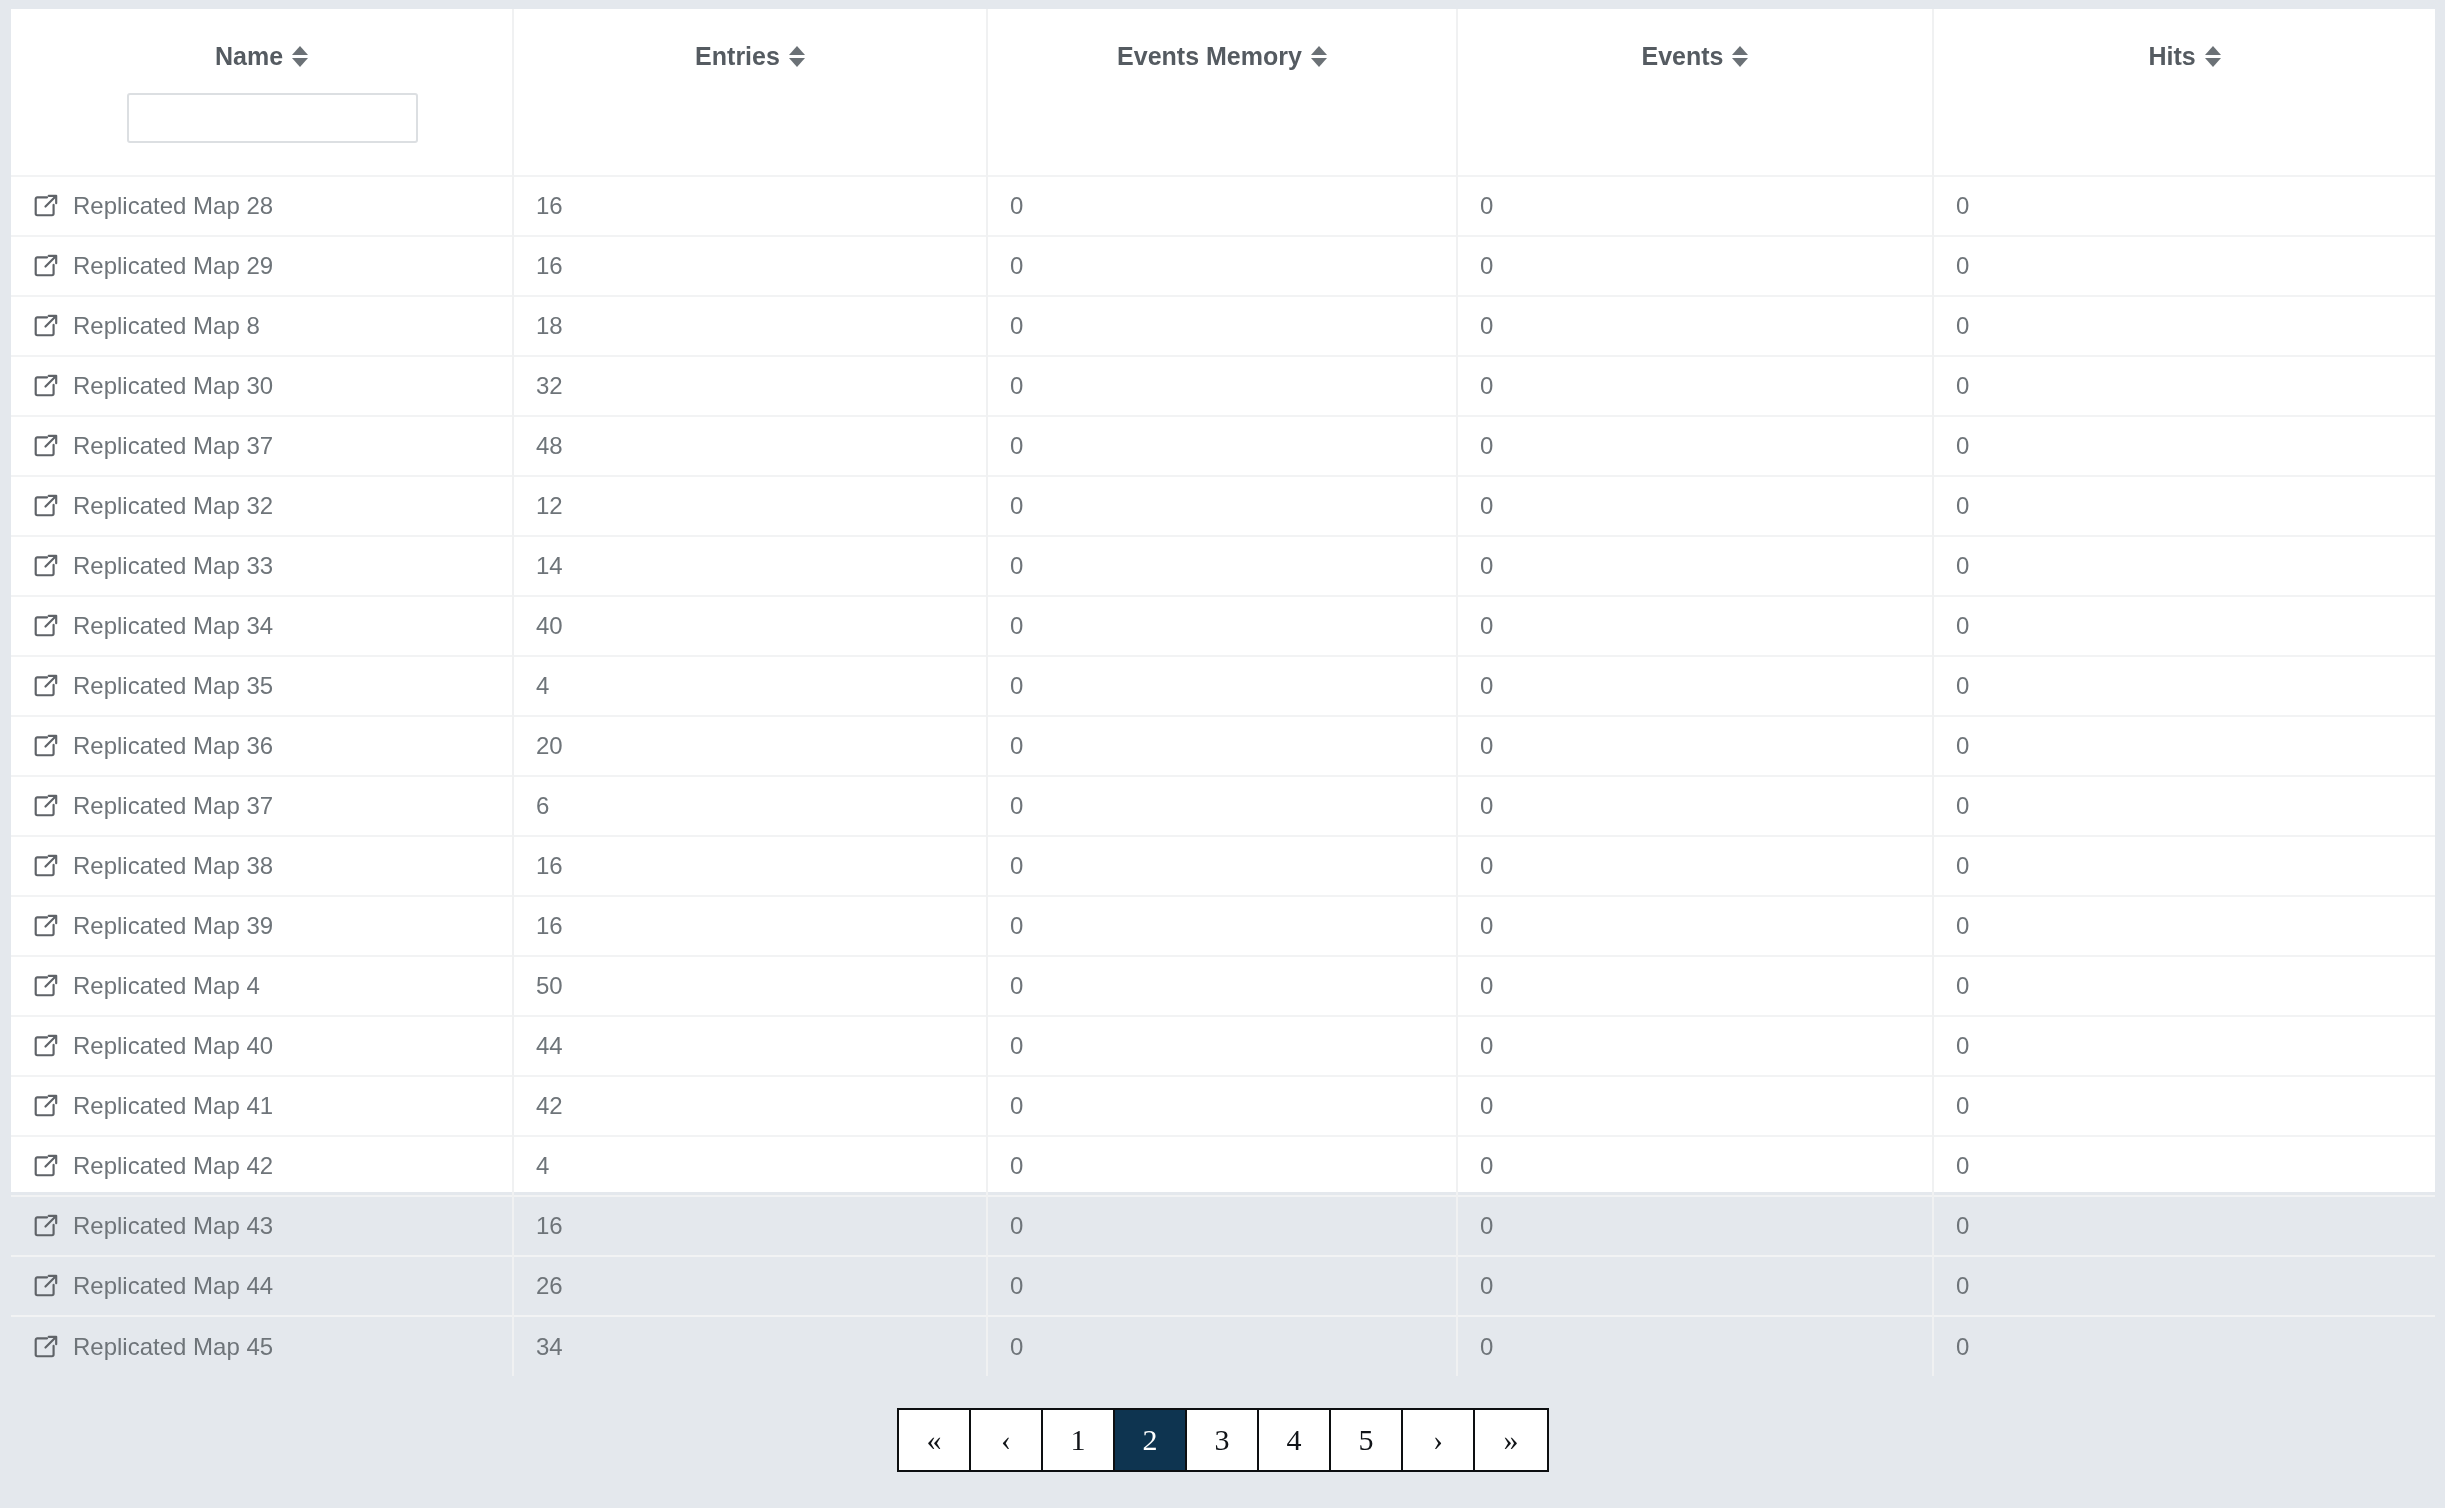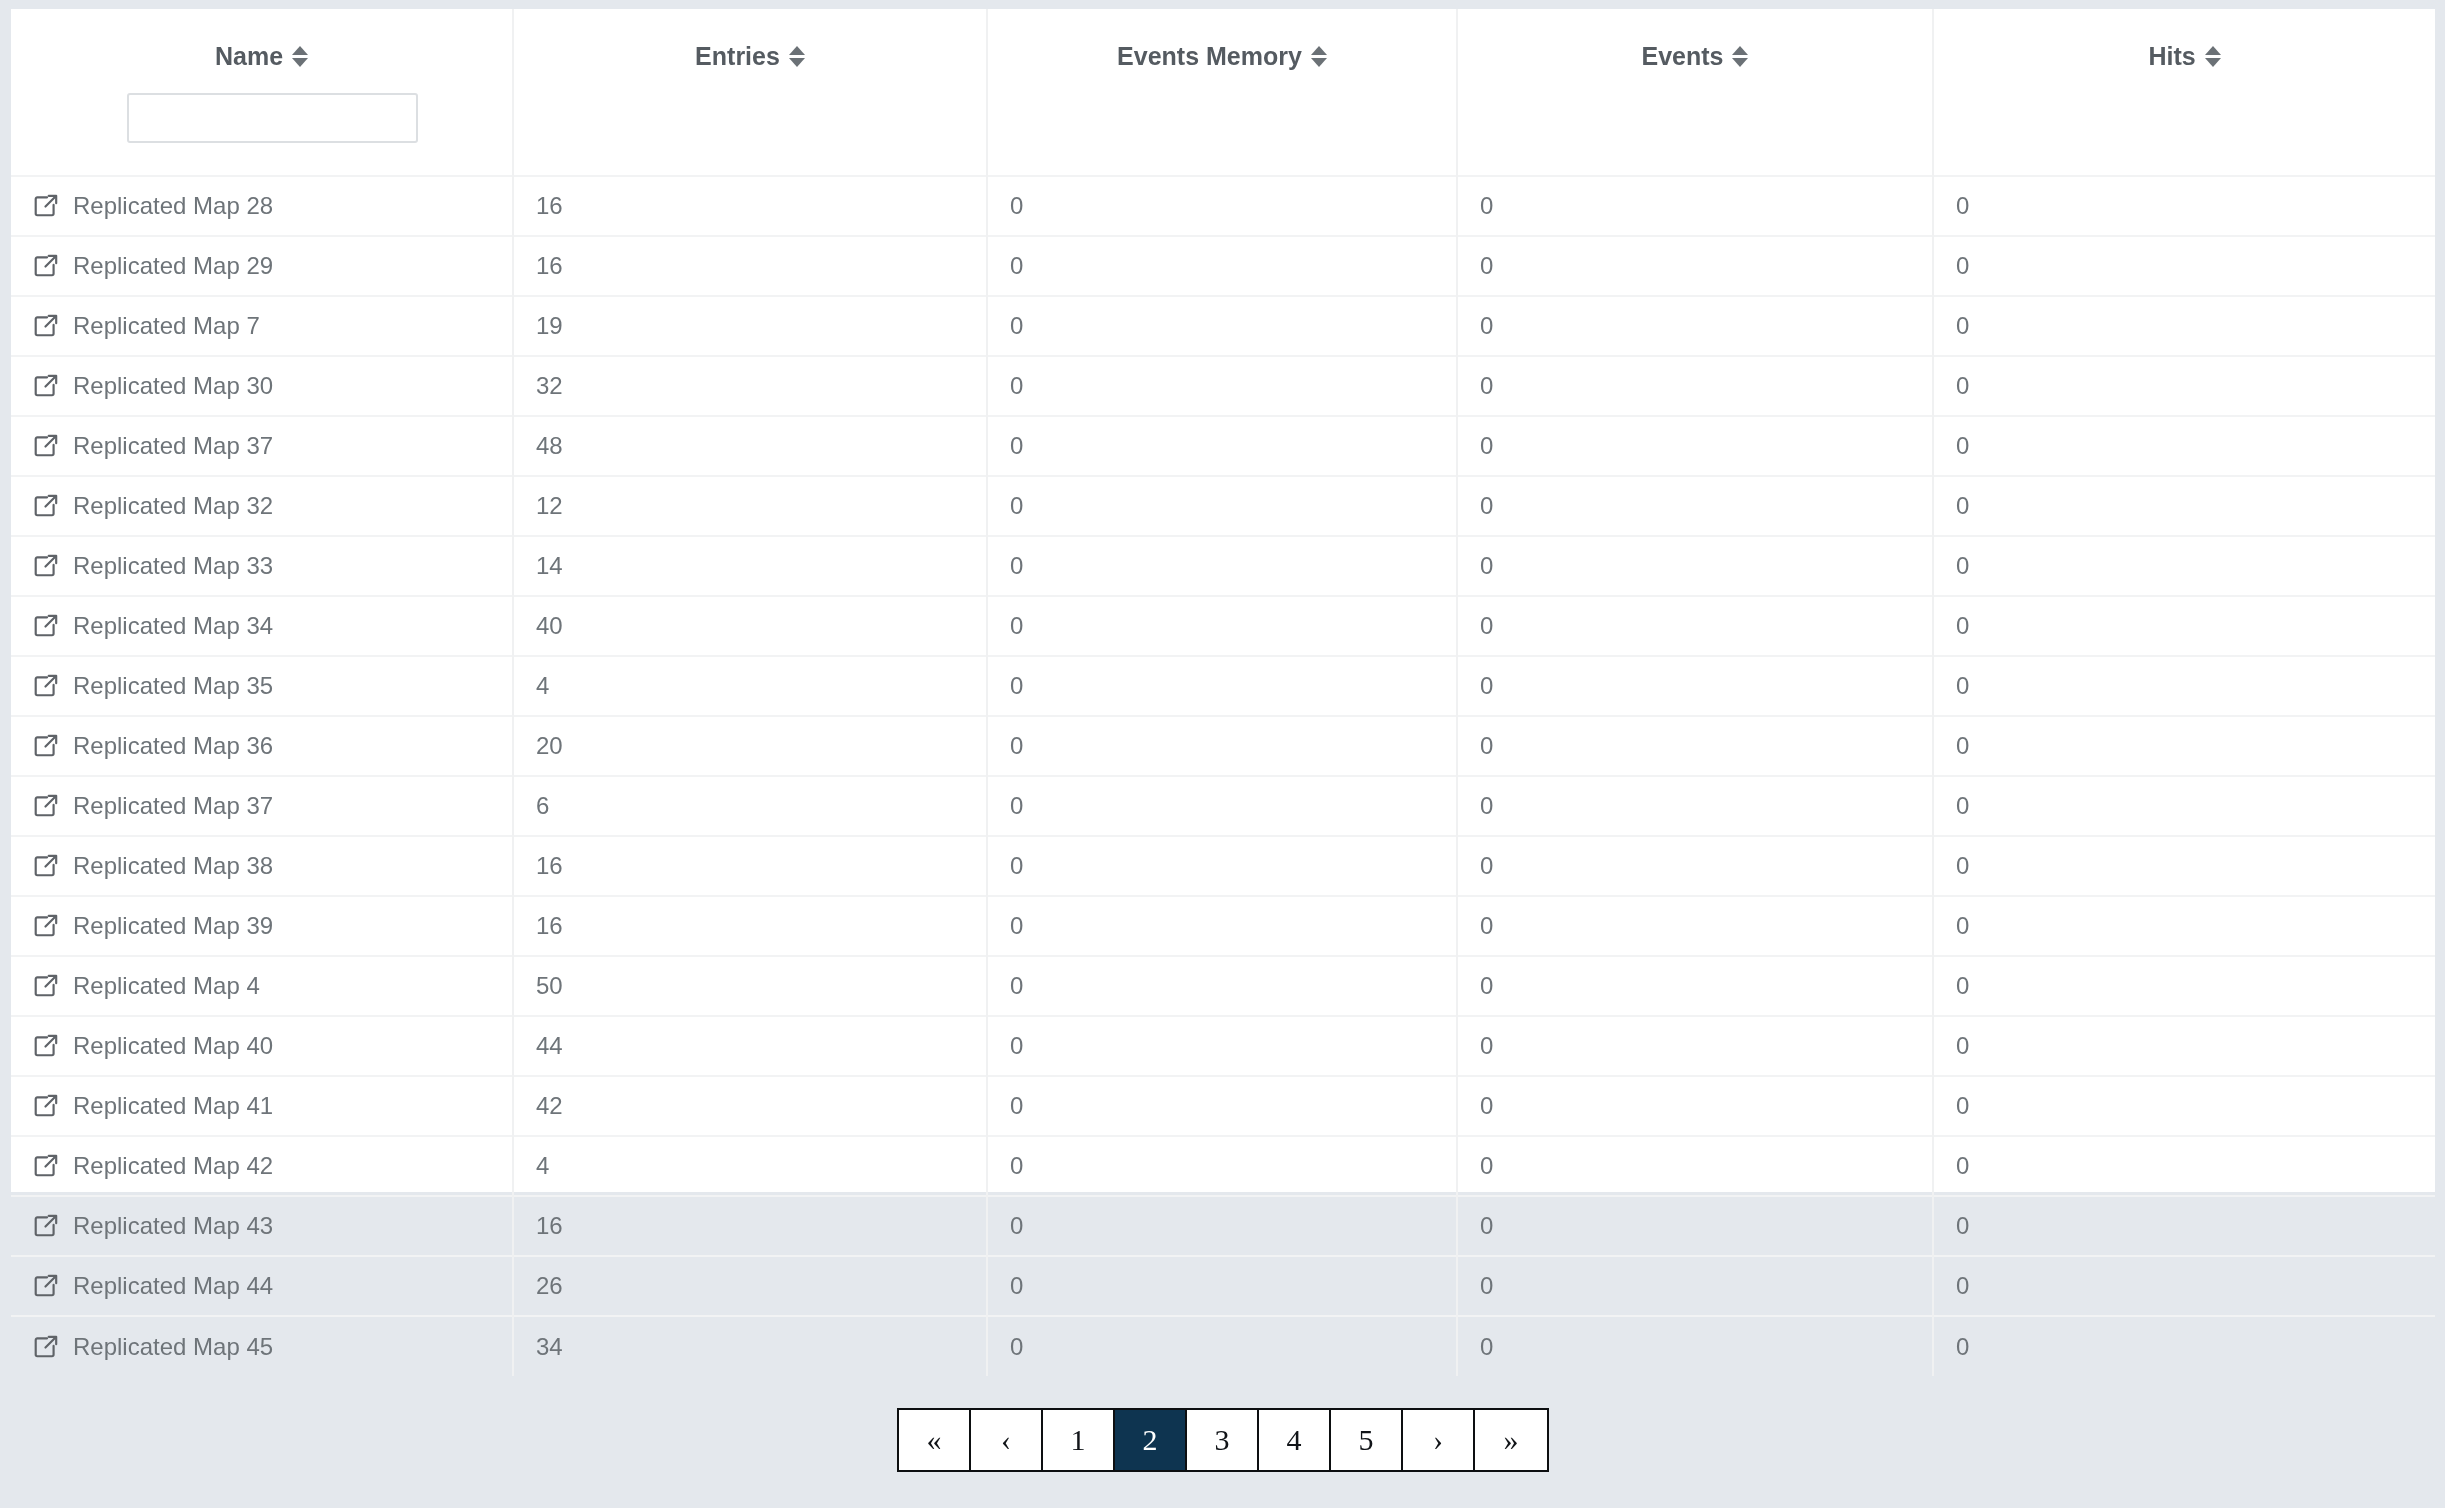--- a/index.html
+++ b/index.html
@@ -225,24 +225,24 @@
           <tr>
             <td class="namecell">
               <span class="inner">
                 <span>
                   <svg class="ext-ic" width="26" height="26" viewBox="0 0 24 24" fill="none" stroke="#5f6368" stroke-width="2" stroke-linecap="round" stroke-linejoin="round">
                     <path d="M13 4 H4 a1.5 1.5 0 0 0 -1.5 1.5 V19 a1.5 1.5 0 0 0 1.5 1.5 H17.5 A1.5 1.5 0 0 0 19 19 v-8"></path>
                     <path d="M11.5 12.5 L21 3"></path>
                     <path d="M14.5 2.6 H21.4 V9.4"></path>
                   </svg>
                 </span>
-                <span class="mapname">Replicated Map 7</span>
-              </span>
-            </td>
-            <td>19</td>
+                <span class="mapname">Replicated Map 8</span>
+              </span>
+            </td>
+            <td>18</td>
             <td>0</td>
             <td>0</td>
             <td>0</td>
           </tr>
           <tr>
             <td class="namecell">
               <span class="inner">
                 <span>
                   <svg class="ext-ic" width="26" height="26" viewBox="0 0 24 24" fill="none" stroke="#5f6368" stroke-width="2" stroke-linecap="round" stroke-linejoin="round">
                     <path d="M13 4 H4 a1.5 1.5 0 0 0 -1.5 1.5 V19 a1.5 1.5 0 0 0 1.5 1.5 H17.5 A1.5 1.5 0 0 0 19 19 v-8"></path>

